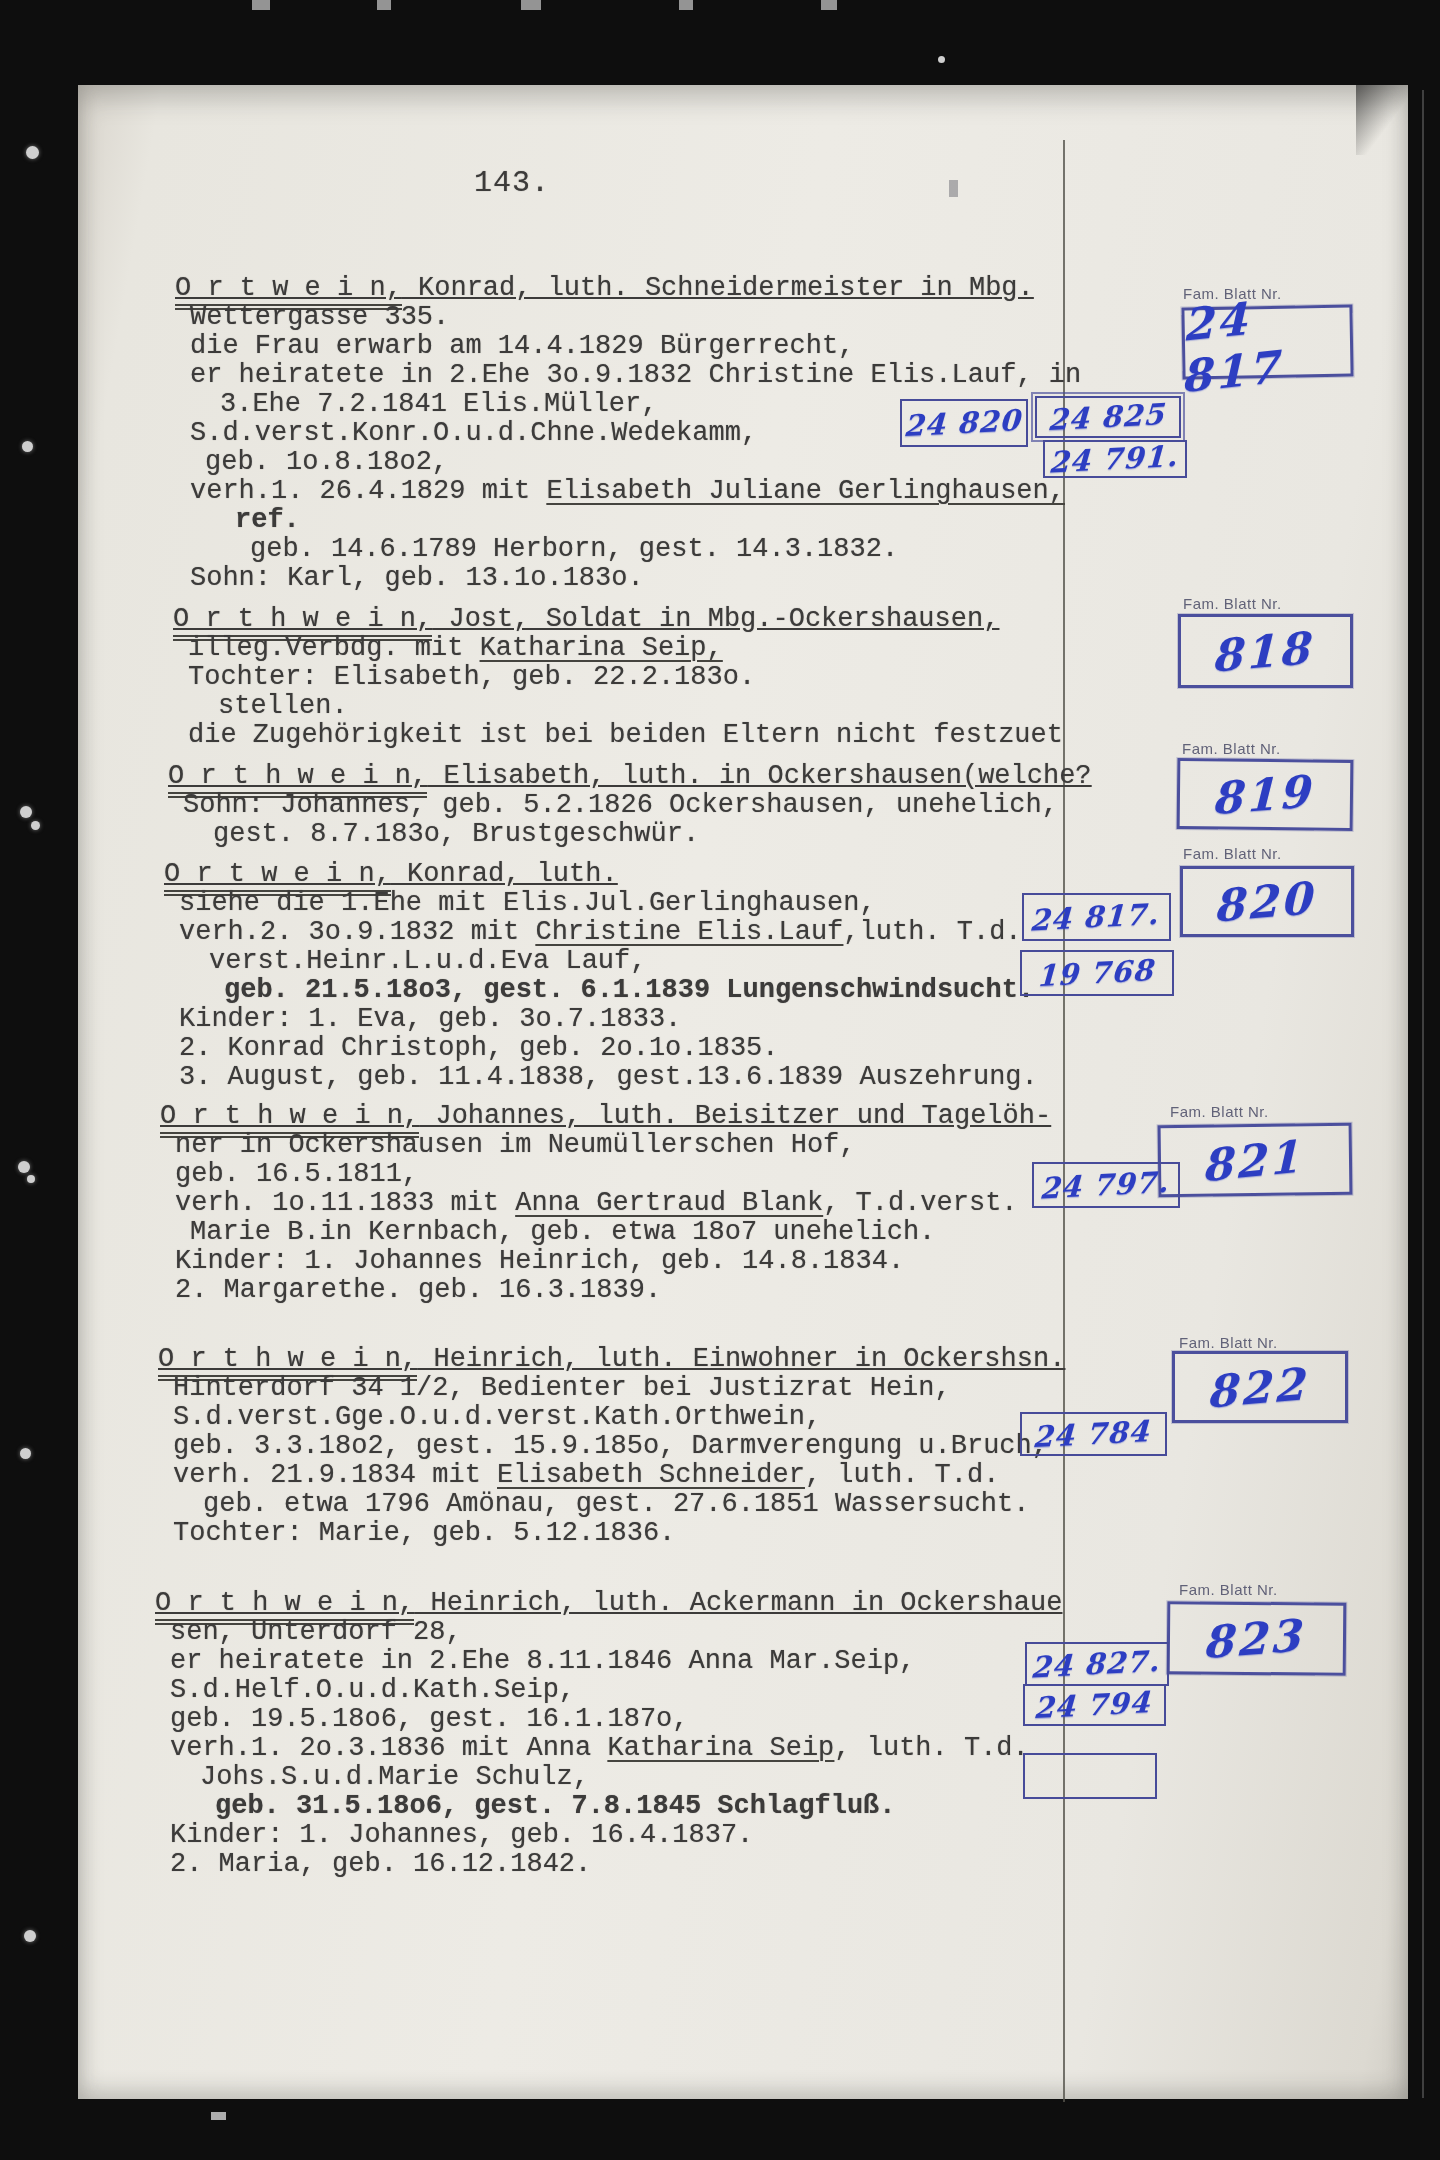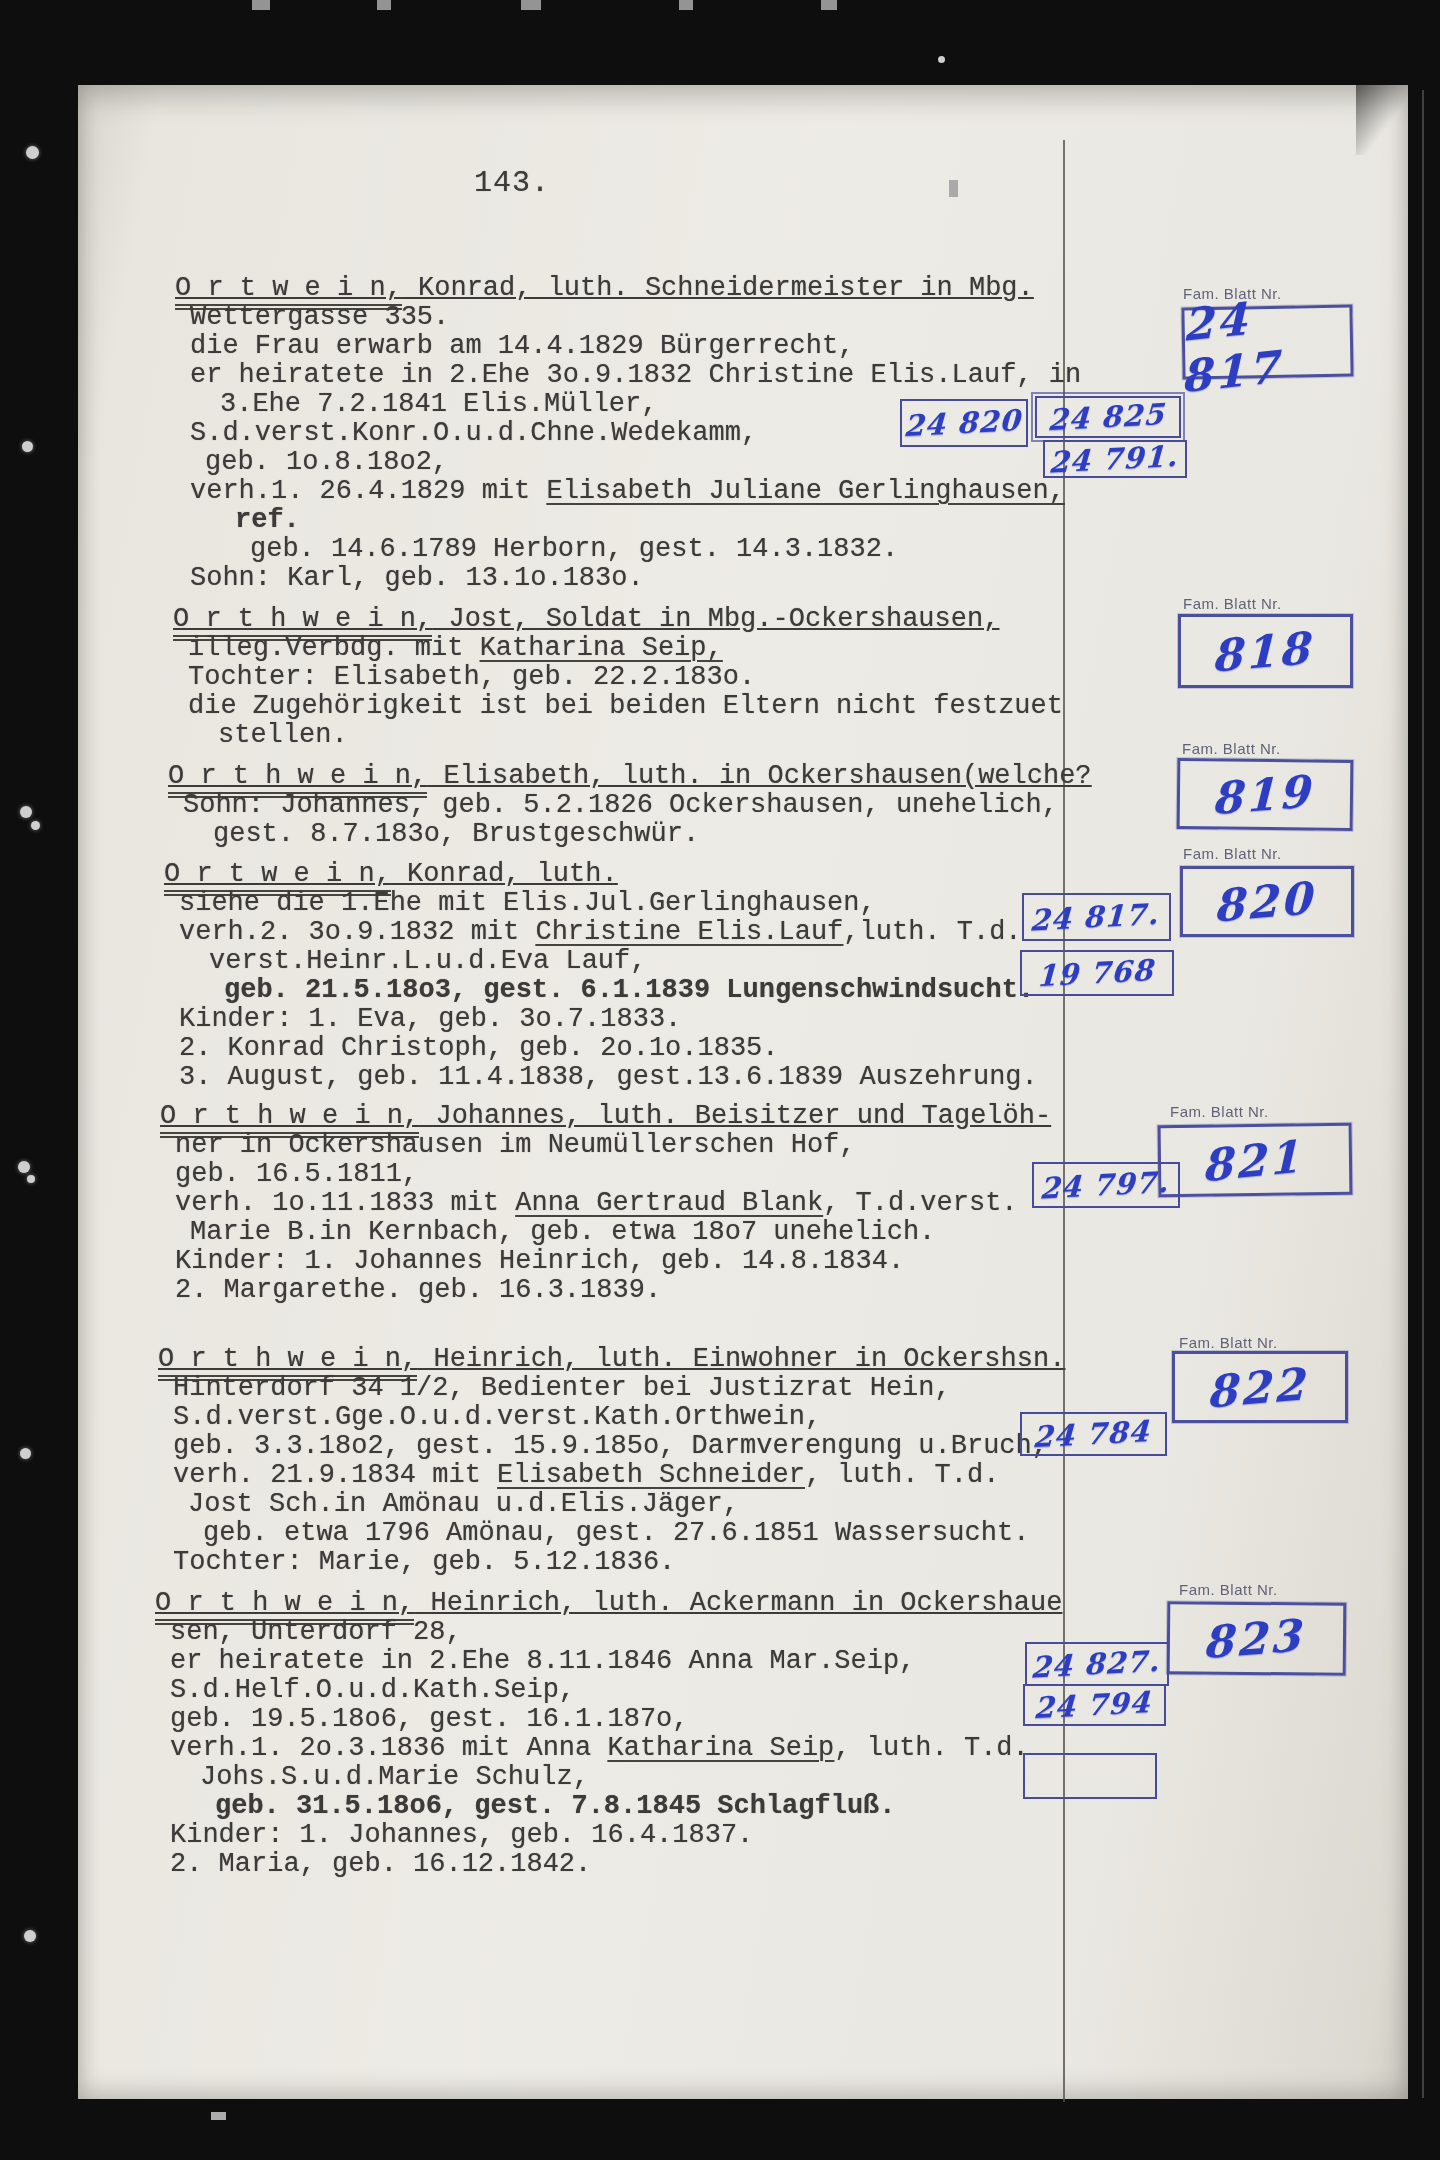--- a/index.html
+++ b/index.html
@@ -84,22 +84,22 @@
   <div class="line i1"><span>verh.1. 26.4.1829 mit </span><span class="u">Elisabeth Juliane Gerlinghausen,</span><span></span></div>
   <div class="line i4">ref.</div>
   <div class="line i5">geb. 14.6.1789 Herborn, gest. 14.3.1832.</div>
   <div class="line i1">Sohn: Karl, geb. 13.1o.183o.</div>
 </div>
 
 <div class="entry" style="left:173px;top:605px;">
   <div class="line i0"><span class="name">O r t h w e i n,</span><span> Jost, Soldat in Mbg.-Ockershausen,</span></div>
   <div class="line i1"><span>illeg.Verbdg. mit </span><span class="u">Katharina Seip,</span><span></span></div>
   <div class="line i1">Tochter: Elisabeth, geb. 22.2.183o.</div>
+  <div class="line i3">stellen.</div>
   <div class="line i1">die Zugehörigkeit ist bei beiden Eltern nicht festzuet</div>
-  <div class="line i3">stellen.</div>
 </div>
 
 <div class="entry" style="left:168px;top:762px;">
   <div class="line i0"><span class="name">O r t h w e i n,</span><span> Elisabeth, luth. in Ockershausen(welche?</span></div>
   <div class="line i1">Sohn: Johannes, geb. 5.2.1826 Ockershausen, unehelich,</div>
   <div class="line i3">gest. 8.7.183o, Brustgeschwür.</div>
 </div>
 
 <div class="entry" style="left:164px;top:860px;">
   <div class="line i0"><span class="name">O r t w e i n,</span><span> Konrad, luth.</span></div>
@@ -121,21 +121,20 @@
   <div class="line i1">Kinder: 1. Johannes Heinrich, geb. 14.8.1834.</div>
   <div class="line i1">2. Margarethe. geb. 16.3.1839.</div>
 </div>
 
 <div class="entry" style="left:158px;top:1345px;">
   <div class="line i0"><span class="name">O r t h w e i n,</span><span> Heinrich, luth. Einwohner in Ockershsn.</span></div>
   <div class="line i1">Hinterdorf 34 1/2, Bedienter bei Justizrat Hein,</div>
   <div class="line i1">S.d.verst.Gge.O.u.d.verst.Kath.Orthwein,</div>
   <div class="line i1">geb. 3.3.18o2, gest. 15.9.185o, Darmverengung u.Bruch,</div>
   <div class="line i1"><span>verh. 21.9.1834 mit </span><span class="u">Elisabeth Schneider</span><span>, luth. T.d.</span></div>
-  <div class="line i2">Jost Sch.in Amönau u.d.Elis.Jäger,</div>
   <div class="line i3">geb. etwa 1796 Amönau, gest. 27.6.1851 Wassersucht.</div>
   <div class="line i1">Tochter: Marie, geb. 5.12.1836.</div>
 </div>
 
 <div class="entry" style="left:155px;top:1589px;">
   <div class="line i0"><span class="name">O r t h w e i n,</span><span> Heinrich, luth. Ackermann in Ockershaue</span></div>
   <div class="line i1">sen, Unterdorf 28,</div>
   <div class="line i1">er heiratete in 2.Ehe 8.11.1846 Anna Mar.Seip,</div>
   <div class="line i1">S.d.Helf.O.u.d.Kath.Seip,</div>
   <div class="line i1">geb. 19.5.18o6, gest. 16.1.187o,</div>

